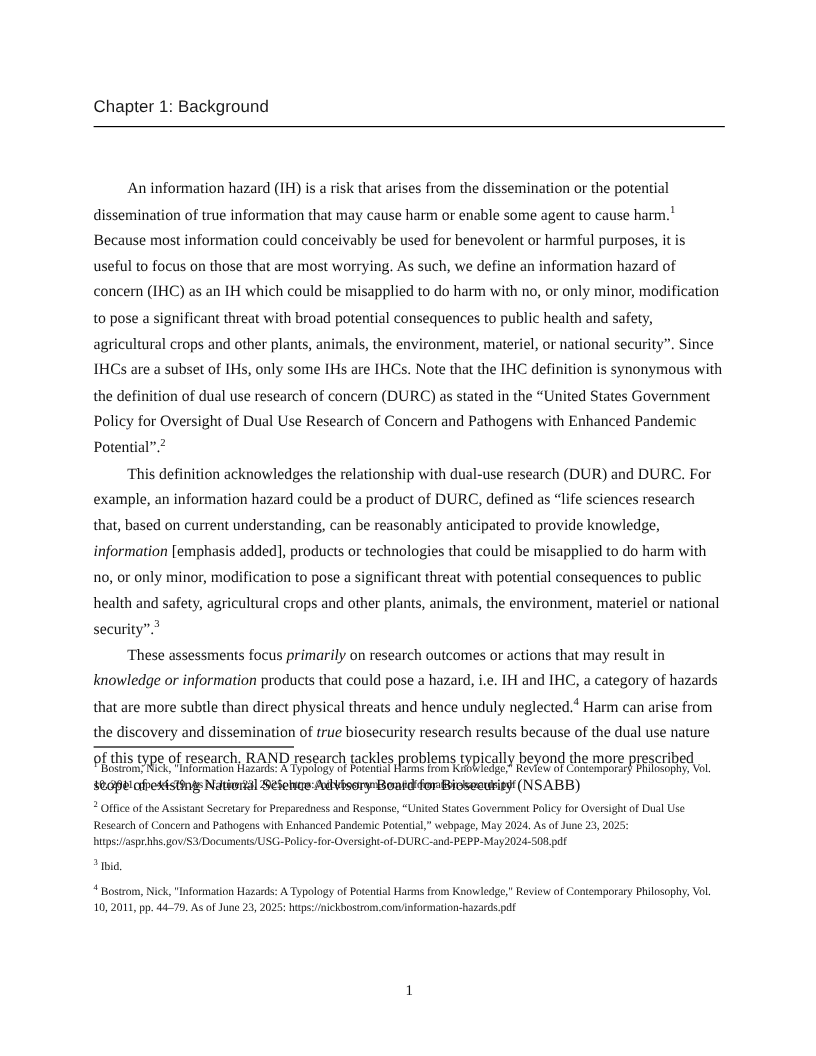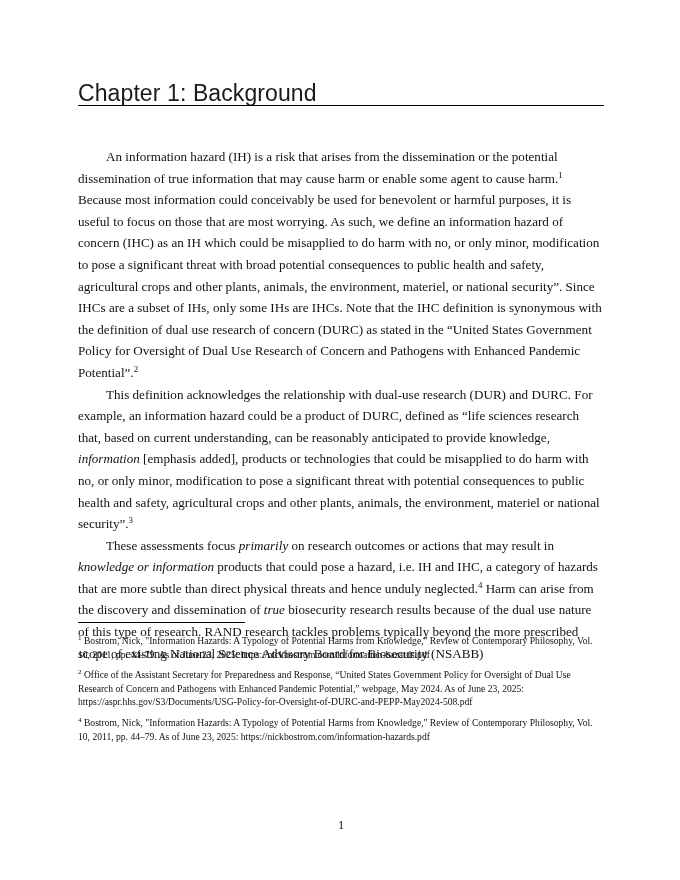--- a/index.html
+++ b/index.html
@@ -21,21 +21,21 @@
     width: 526px;
     height: 880px;
   }
 
   
   .chapter-title {
     position: absolute;
     top: 80px;
     left: 0;
     font-family: "Liberation Sans", sans-serif;
-    font-size: 23px;
+    font-size: 14px;
     font-weight: 400;
     color: #1a1a1a;
     letter-spacing: 0.1px;
     white-space: nowrap;
   }
   .title-rule {
     position: absolute;
     top: 105px;
     left: 0;
     width: 526px;
@@ -120,19 +120,20 @@
         <p>An information hazard (IH) is a risk that arises from the dissemination or the potential dissemination of true information that may cause harm or enable some agent to cause harm.<sup>1</sup> Because most information could conceivably be used for benevolent or harmful purposes, it is useful to focus on those that are most worrying. As such, we define an information hazard of concern (IHC) as an IH which could be misapplied to do harm with no, or only minor, modification to pose a significant threat with broad potential consequences to public health and safety, agricultural crops and other plants, animals, the environment, materiel, or national security”. Since IHCs are a subset of IHs, only some IHs are IHCs. Note that the IHC definition is synonymous with the definition of dual use research of concern (DURC) as stated in the “United States Government Policy for Oversight of Dual Use Research of Concern and Pathogens with Enhanced Pandemic Potential”.<sup>2</sup></p>
         <p>This definition acknowledges the relationship with dual-use research (DUR) and DURC. For example, an information hazard could be a product of DURC, defined as “life sciences research that, based on current understanding, can be reasonably anticipated to provide knowledge, <i>information</i> [emphasis added], products or technologies that could be misapplied to do harm with no, or only minor, modification to pose a significant threat with potential consequences to public health and safety, agricultural crops and other plants, animals, the environment, materiel or national security”.<sup>3</sup></p>
         <p>These assessments focus <i>primarily</i> on research outcomes or actions that may result in <i>knowledge or information</i> products that could pose a hazard, i.e. IH and IHC, a category of hazards that are more subtle than direct physical threats and hence unduly neglected.<sup>4</sup> Harm can arise from the discovery and dissemination of <i>true</i> biosecurity research results because of the dual use nature of this type of research. RAND research tackles problems typically beyond the more prescribed scope of existing National Science Advisory Board for Biosecurity (NSABB)</p>
       </div>
 
     <div class="footnote-rule"></div>
 
     <div class="footnotes">
         <p class="footnote"><sup>1</sup><span> Bostrom, Nick, "Information Hazards: A Typology of Potential Harms from Knowledge," Review of Contemporary Philosophy, Vol. 10, 2011, pp. 44–79. As of June 23, 2025: https://nickbostrom.com/information-hazards.pdf</span></p>
         <p class="footnote"><sup>2</sup><span> Office of the Assistant Secretary for Preparedness and Response, “United States Government Policy for Oversight of Dual Use Research of Concern and Pathogens with Enhanced Pandemic Potential,” webpage, May 2024. As of June 23, 2025: https://aspr.hhs.gov/S3/Documents/USG-Policy-for-Oversight-of-DURC-and-PEPP-May2024-508.pdf</span></p>
+        <p class="footnote"><sup>3</sup><span> Ibid.</span></p>
         <p class="footnote"><sup>4</sup><span> Bostrom, Nick, "Information Hazards: A Typology of Potential Harms from Knowledge," Review of Contemporary Philosophy, Vol. 10, 2011, pp. 44–79. As of June 23, 2025: https://nickbostrom.com/information-hazards.pdf</span></p>
       </div>
 
     <div class="page-number">1</div>
 
   </div>
 </div>
 
 </body></html>

